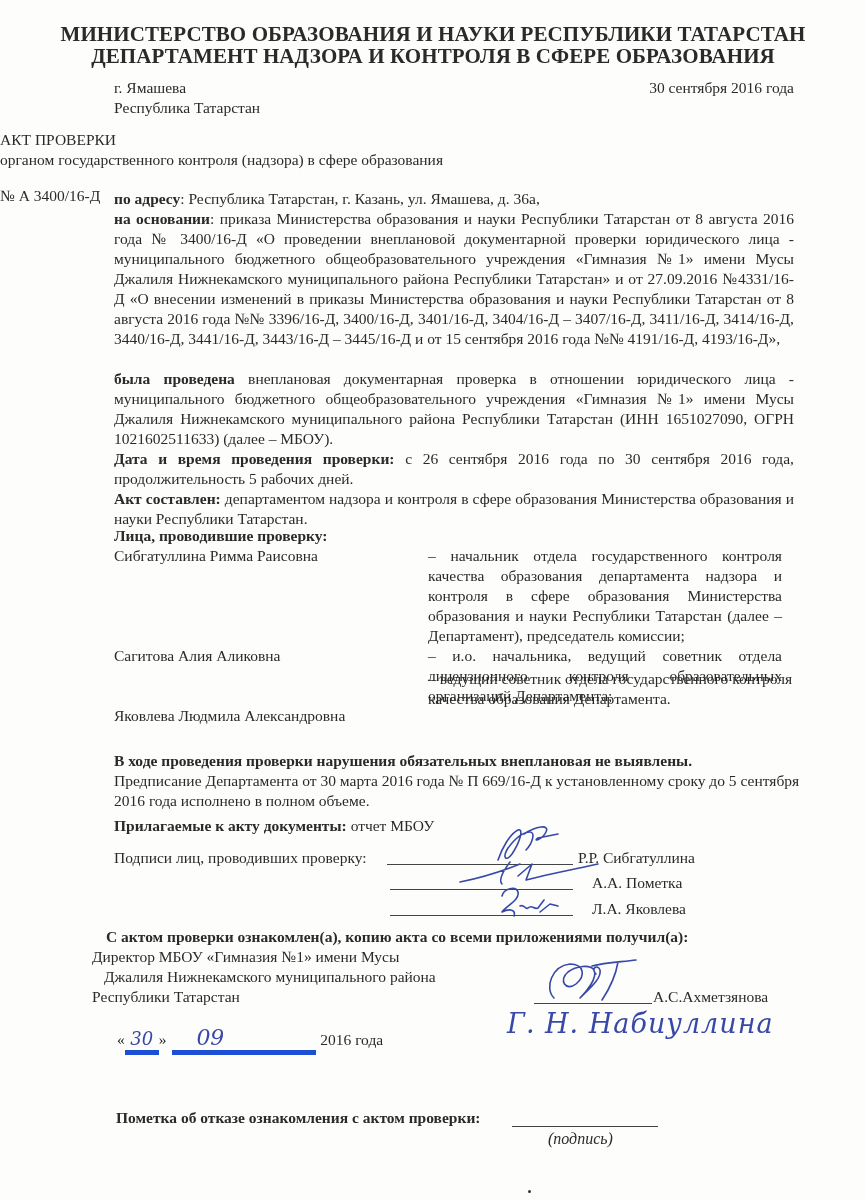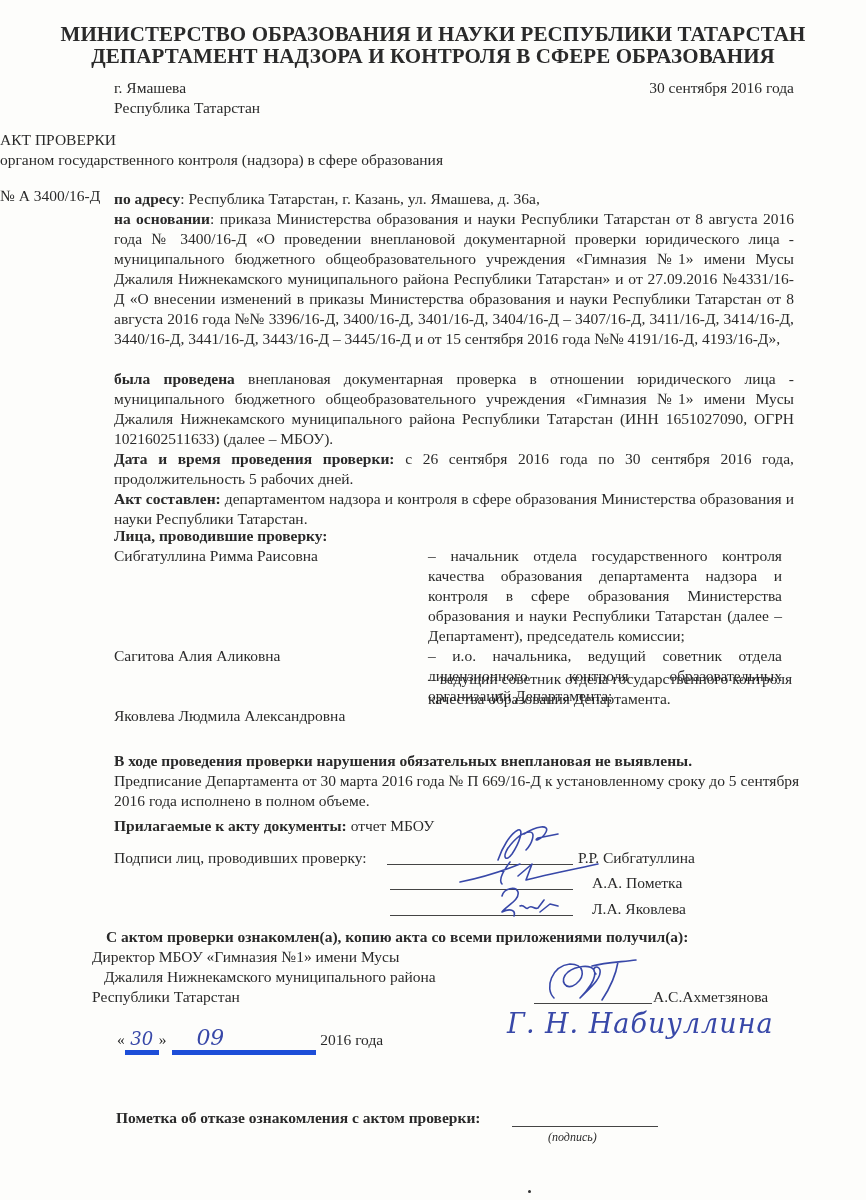--- a/index.html
+++ b/index.html
@@ -9,21 +9,21 @@
   }
   .abs { position:absolute; }
   .hdr { left:0; width:866px; text-align:center; font-weight:bold; font-size:21px; letter-spacing:0.1px; }
   .txt { font-size:15.5px; line-height:20px; }
   .c { text-align:left;margin-top:12px; }
   .just { text-align:justify; text-align-last:left; }
   b { font-weight:bold; }
   .line { border-bottom:5px solid #1d4ed8; display:inline-block; }
   .ink { fill:none; stroke:#3848a8; stroke-width:1.6; stroke-linecap:round; stroke-linejoin:round; }
   .ink-text { font-family:"DejaVu Serif", serif; font-style:italic; color:#3848a8; }
-  .small-i { font-style:italic; font-size:12px; }
+  .small-i { font-style:italic; font-size:16px; }
 </style>
 </head>
 <body>
 
 <div class="abs hdr" style="top:22px;">МИНИСТЕРСТВО ОБРАЗОВАНИЯ И НАУКИ РЕСПУБЛИКИ ТАТАРСТАН</div>
 <div class="abs hdr" style="top:44px;">ДЕПАРТАМЕНТ НАДЗОРА И КОНТРОЛЯ В СФЕРЕ ОБРАЗОВАНИЯ</div>
 
 <div class="abs txt" style="left:114px; top:78px;">г. Ямашева</div>
 <div class="abs txt" style="left:114px; top:98px;">Республика Татарстан</div>
 <div class="abs txt" style="right:72px; top:78px;">30 сентября 2016 года</div>

